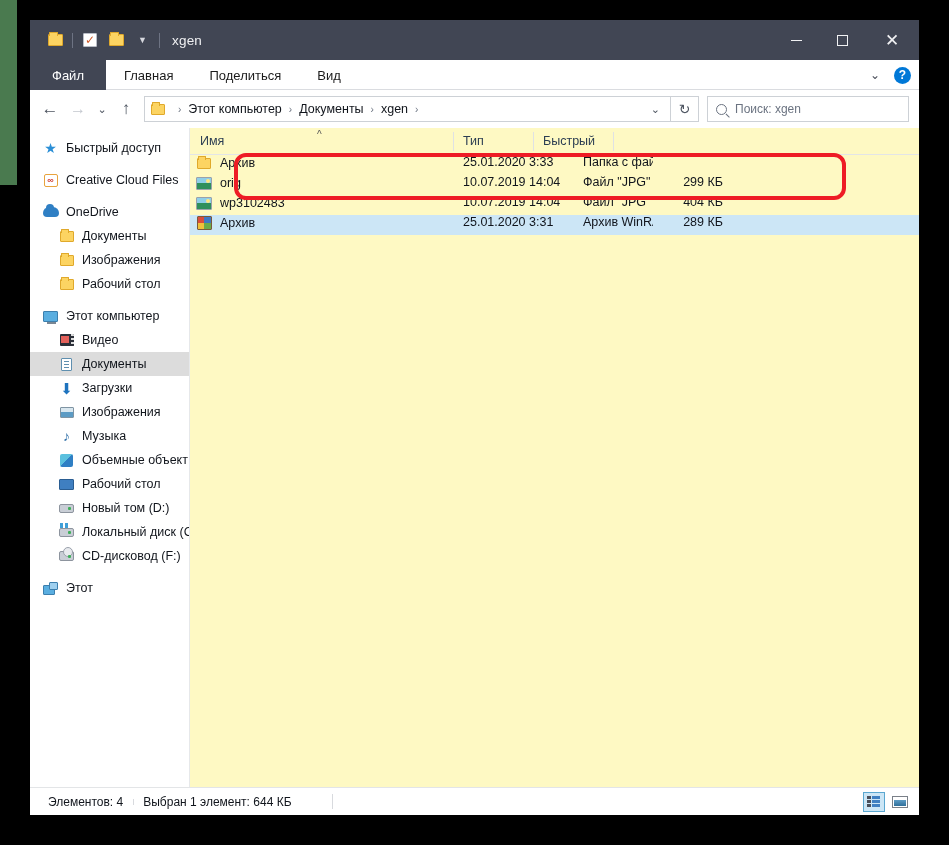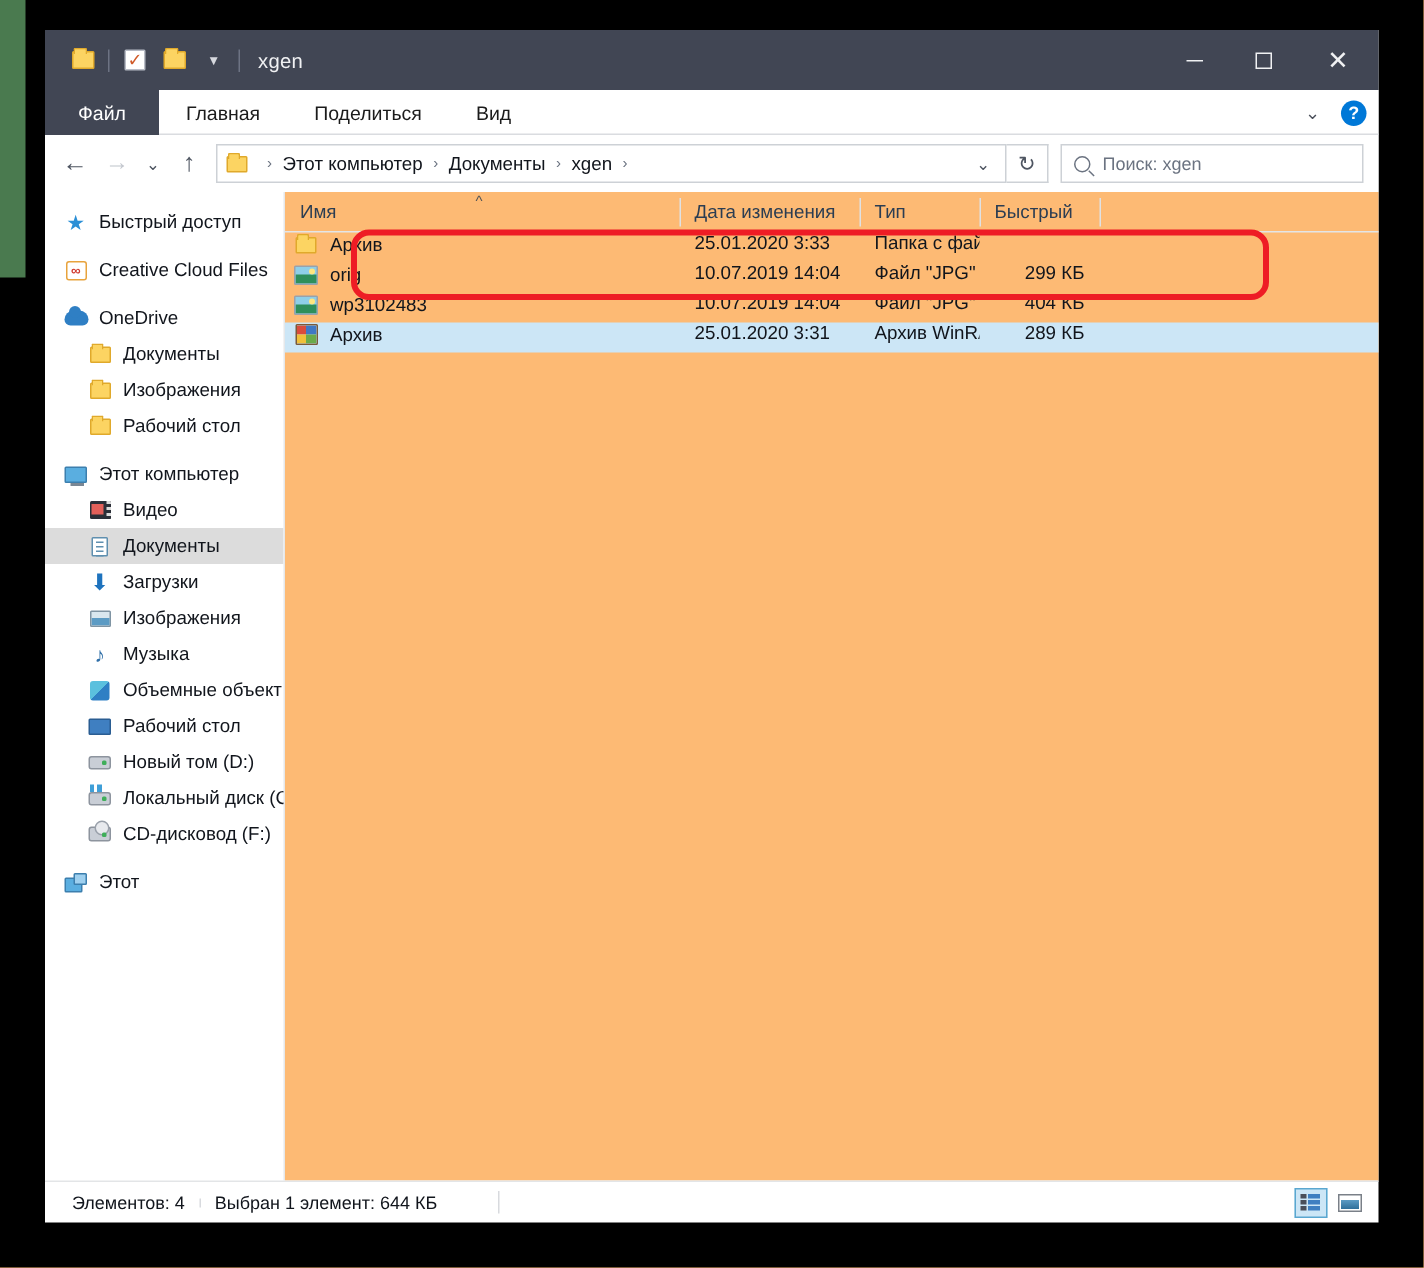--- a/index.html
+++ b/index.html
@@ -157,21 +157,21 @@
   .ico-drivec:before{content:"";position:absolute;left:0;top:-6px;width:10px;height:5px;background:repeating-linear-gradient(90deg,#3f9fd8 0 3px,#fff 3px 5px);}
   .ico-drivec:after{content:"";position:absolute;right:2px;bottom:2px;width:3px;height:3px;background:#3fae5a;border-radius:1px;}
   .ico-cd{ width:15px;height:10px;background:#c9ced6;border:1px solid #8d949e;border-radius:2px;position:relative;}
   .ico-cd:before{content:"";position:absolute;left:3px;top:-5px;width:8px;height:8px;border-radius:50%;background:#e8eaee;border:1px solid #9aa1ab;}
   .ico-cd:after{content:"";position:absolute;right:2px;bottom:2px;width:3px;height:3px;background:#3fae5a;border-radius:1px;}
   .ico-net{ width:15px;height:12px;position:relative;}
   .ico-net:before{content:"";position:absolute;left:0;top:3px;width:10px;height:8px;background:#5aaee0;border:1px solid #3c7fae;border-radius:1px;}
   .ico-net:after{content:"";position:absolute;right:0;top:0;width:7px;height:6px;background:#9fd0ef;border:1px solid #3c7fae;border-radius:1px;}
 
   
-  .listpane{ flex:1; min-width:0; position:relative; background:#fdba74; }
+  .listpane{ flex:1; min-width:0; position:relative; background:#fef9c3; }
   .colhead{
     height:27px; display:flex; align-items:center; border-bottom:1px solid #e3e5e7;
     position:relative;
   }
   .ch{
     font-size:12.5px; color:#2b3d52; height:27px; display:flex; align-items:center;
     padding-left:10px; position:relative;
   }
   .ch+.ch:before{
     content:""; position:absolute; left:0; top:4px; bottom:4px; width:1px; background:#dfe1e4;
@@ -428,21 +428,20 @@
         <span>Этот</span>
       </div>
     </div>
 
     <div class="listpane">
       <div class="colhead">
         <div class="ch c-name">
           <span>Имя</span>
           <span class="sortmark">^</span>
         </div>
-        <div class="ch c-date">Дата изменения</div>
         <div class="ch c-type">Тип</div>
         <div class="ch c-size">Быстрый</div>
         <div class="ch c-pad"></div>
       </div>
 
       <div class="row">
         <div class="cell c-name">
           <span class="ri">
               <span class="ico-folder"></span>
             </span>

